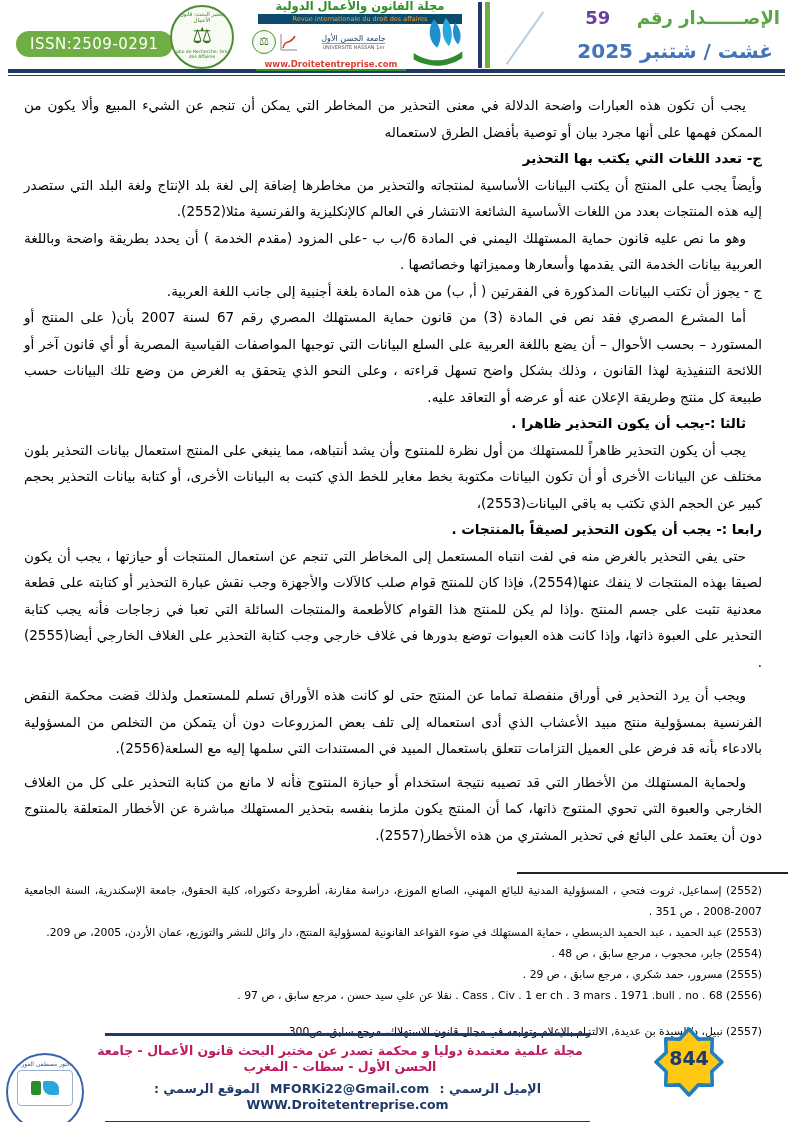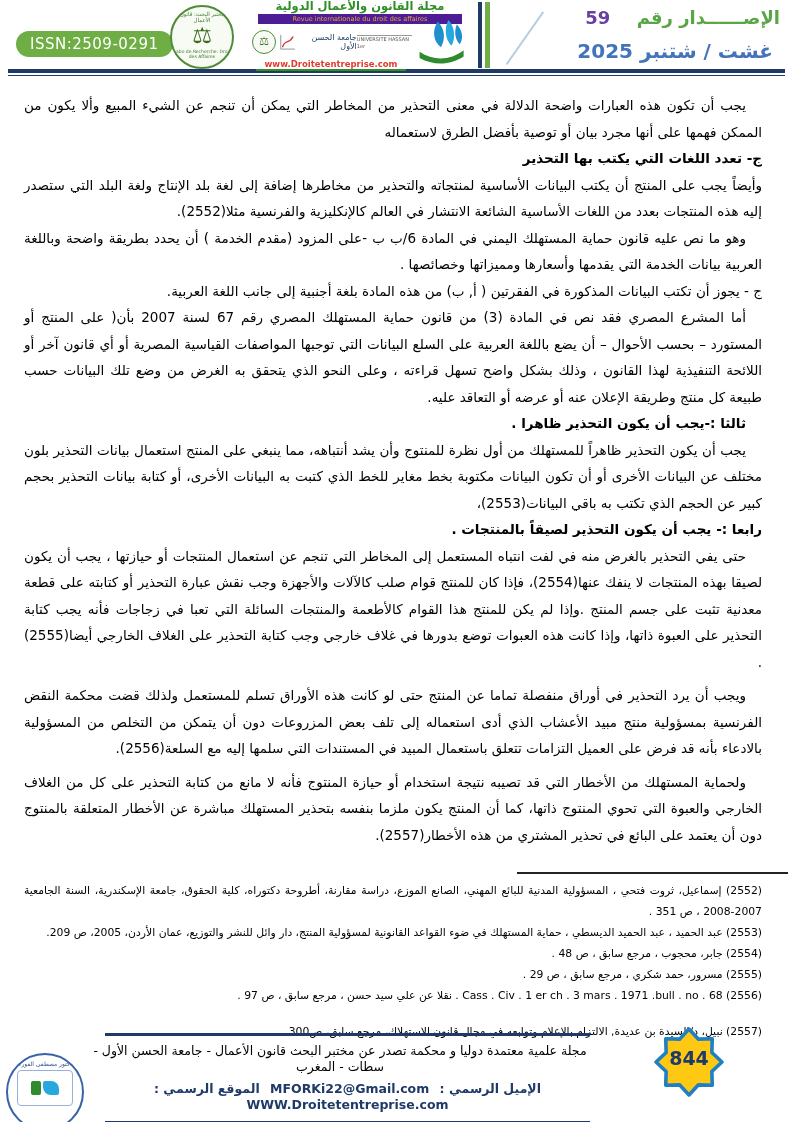--- a/index.html
+++ b/index.html
@@ -8,25 +8,25 @@
   
   .issn-pill{position:absolute;left:16px;top:31px;background:#6fae44;color:#fff;
              font-weight:normal;font-size:15px;padding:4px 14px;border-radius:16px;letter-spacing:.5px;}
   .lab-logo{position:absolute;left:170px;top:5px;width:64px;height:64px;border:2px solid #4e8c37;
             border-radius:50%;background:#f7fbf3;box-sizing:border-box;text-align:center;overflow:hidden;}
   .lab-logo .rim-top{font-size:5.5px;color:#3b7a2a;margin-top:4px;line-height:6px;}
   .lab-logo .scales{font-size:22px;line-height:26px;color:#3b6b1f;}
   .lab-logo .rim-bot{font-size:4.5px;color:#3b7a2a;line-height:5px;}
   .center-logo{position:absolute;left:250px;top:0;width:220px;z-index:3;}
   .jtitle{color:#2f8f27;font-weight:bold;font-size:11.5px;text-align:center;line-height:13px;}
-  .jband{background:#4c1d95;color:#e8a33d;font-size:6.5px;text-align:center;padding:1px 2px;margin:1px 8px;}
+  .jband{background:#0c4a6e;color:#e8a33d;font-size:6.5px;text-align:center;padding:1px 2px;margin:1px 8px;}
   .jrow{display:flex;align-items:center;gap:3px;height:34px;padding:0 2px;}
   .mini-logo{width:22px;height:22px;border:1px solid #4e8c37;border-radius:50%;font-size:11px;
              line-height:21px;text-align:center;color:#3b6b1f;background:#f7fbf3;flex:0 0 auto;}
-  .univ{display:flex;flex-direction:row;align-items:center;flex:1 1 auto;}
+  .univ{display:flex;flex-direction:column;align-items:center;flex:1 1 auto;}
   .univ .ar{font-size:8px;color:#1f3a68;line-height:9px;}
   .univ .fr{font-size:5px;color:#555;border-top:1px solid #999;line-height:7px;}
   .jsite{color:#e03c31;font-weight:bold;font-size:8.5px;text-align:center;
          border-bottom:2px solid #2f8f27;width:150px;margin:0 0 0 6px;line-height:10px;}
   .vbar-navy{position:absolute;left:478px;top:2px;width:4px;height:66px;background:#1f3a68;}
   .vbar-green{position:absolute;left:485px;top:2px;width:5px;height:66px;background:#6fae44;}
   .issue-line1{position:absolute;top:7px;right:13px;font-size:18px;font-weight:bold;direction:rtl;}
   .issue-line1 .lbl{color:#5aa545;}
   .issue-line1 .num{color:#6b3fa0;margin-right:20px;}
   .issue-line2{position:absolute;top:39px;right:20px;font-size:20px;font-weight:bold;color:#4374b9;direction:rtl;}
@@ -46,21 +46,21 @@
              font-size:10.8px;line-height:21px;color:#000;}
   .footnotes div{margin:0;}
   .footnotes .gap-top{margin-top:15px;}
   
   .badge{position:absolute;left:654px;top:1027px;width:70px;height:70px;}
   .badge svg{position:absolute;left:0;top:0;}
   .badge .num{position:absolute;left:0;top:20px;width:70px;text-align:center;
               font-size:19px;font-weight:bold;color:#1f3a68;}
   .footer-block{position:absolute;left:80px;top:1033px;width:535px;text-align:center;direction:rtl;}
   .f-rule{height:3px;background:#1f3a68;margin:0 25px;}
-  .f-line1{color:#000000;font-weight:normal;font-size:12.5px;margin:7px 15px 6px 0;line-height:16px;}
+  .f-line1{color:#be185d;font-weight:bold;font-size:12.5px;margin:7px 15px 6px 0;line-height:16px;}
   .f-line2{color:#1f3a68;font-weight:bold;font-size:12.5px;margin:0 0 8px 0;line-height:16px;direction:rtl;}
   .f-line2 span{margin:0 3px;}
   .stamp{position:absolute;left:6px;top:1053px;width:78px;height:78px;border:2px solid #3a62a8;
          border-radius:50%;box-sizing:border-box;background:#fff;text-align:center;overflow:hidden;}
   .stamp .rim{font-size:6px;color:#2d4f94;margin-top:5px;line-height:7px;}
   .stamp .inner{width:54px;height:34px;margin:3px auto 0;border:1px solid #9ab0d6;border-radius:4px;
                 display:flex;align-items:center;justify-content:center;gap:2px;}
   .stamp .g{width:10px;height:14px;background:#2e8b2e;border-radius:2px;}
   .stamp .b{width:16px;height:14px;background:#2aa7df;border-radius:2px 8px 2px 8px;}
 </style>

